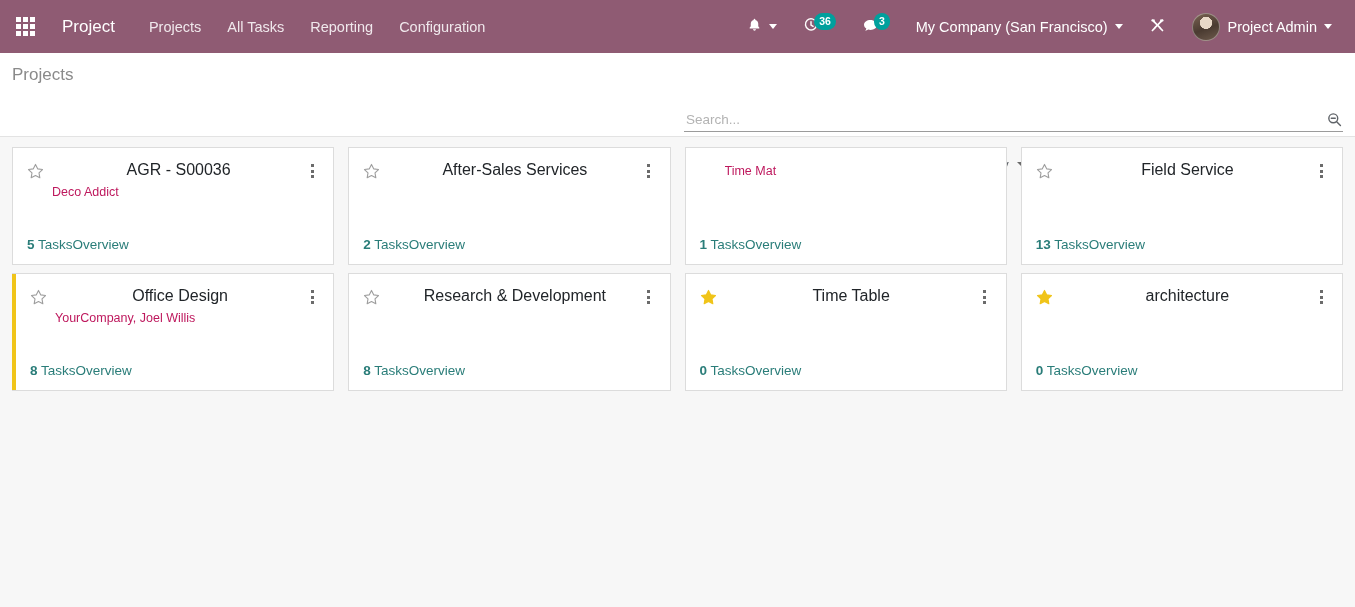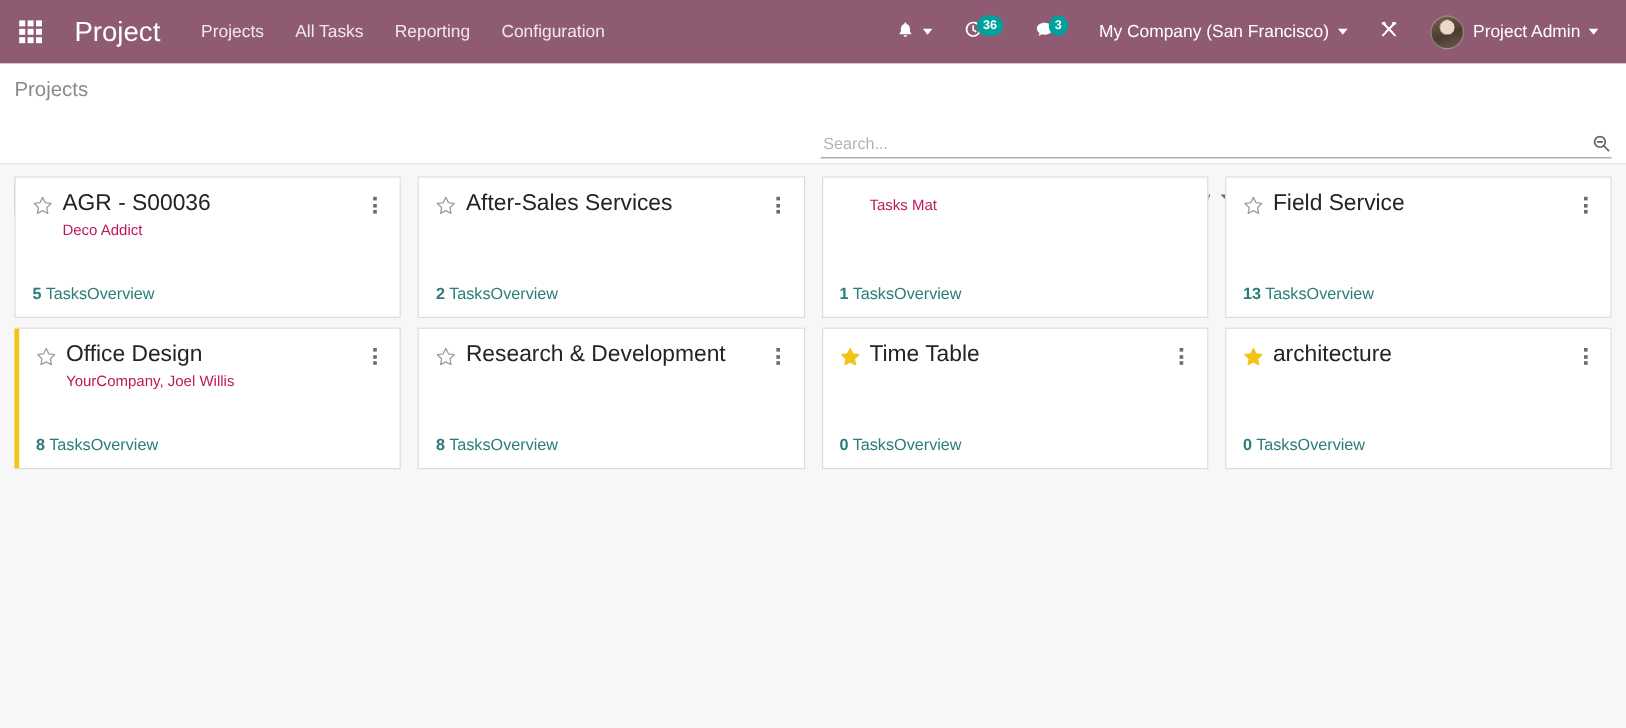--- a/index.html
+++ b/index.html
@@ -28,21 +28,21 @@
   }
   .apps-grid .g {
     display: grid;
     grid-template-columns: repeat(3, 5px);
     grid-template-rows: repeat(3, 5px);
     gap: 2px;
   }
   .apps-grid .g i { background: #fff; display: block; width: 5px; height: 5px; }
 
   .brand {
-    font-size: 23px;
+    font-size: 17px;
     font-weight: normal;
     margin-left: 20px;
     margin-right: 34px;
     color: #fff;
     white-space: nowrap;
   }
   .menu { display: flex; align-items: center; gap: 26px; }
   .menu a {
     color: #f0e8ec;
     font-size: 14.5px;
@@ -203,25 +203,25 @@
     position: absolute; left: 0; top: 0; bottom: 0;
     width: 4px;
   }
   .card-head { display: flex; align-items: flex-start; }
   .star {
     width: 17px; height: 17px; flex: none;
     margin-right: 8px; margin-top: 3px;
     display: block;
   }
   .card-title {
-    font-size: 19px;
+    font-size: 16px;
     color: #212529;
     line-height: 20px;
     flex: 1 1 auto;
-    white-space: nowrap; overflow: hidden; text-overflow: ellipsis;
+    white-space: nowrap; overflow: hidden; text-overflow: ellipsis; text-align: center;
   }
   .kebab {
     width: 14px; height: 20px; flex: none;
     display: flex; flex-direction: column; align-items: center;
     justify-content: center; gap: 2.5px; cursor: pointer; margin-top: 1px;
   }
   .kebab i { width: 3px; height: 3px; background: #6b6b6b; display: block; border-radius: 0; }
   .card-sub {
     font-size: 12.5px;
     color: #be185d;
@@ -424,21 +424,21 @@
           <i></i>
           <i></i>
         </div>
       </div>
       <div class="card-foot">
         <div class="tasks"><b>2</b><span> Tasks</span></div>
         <div class="overview">Overview</div>
       </div>
     </div>
     <div class="card">
-      <div class="card-sub">Tasks Mat</div>
+      <div class="card-sub">Time Mat</div>
       <div class="card-foot">
         <div class="tasks"><b>1</b><span> Tasks</span></div>
         <div class="overview">Overview</div>
       </div>
     </div>
     <div class="card">
       <div class="card-head">
         <svg class="star" viewBox="0 0 20 20" fill="none" stroke="#9e9e9e" stroke-width="1.3" stroke-linejoin="round" aria-hidden="true">
           <path d="M10 1.7l2.55 5.17 5.7.83-4.12 4.02.97 5.68L10 14.72 4.9 17.4l.97-5.68L1.75 7.7l5.7-.83z"></path>
         </svg>

